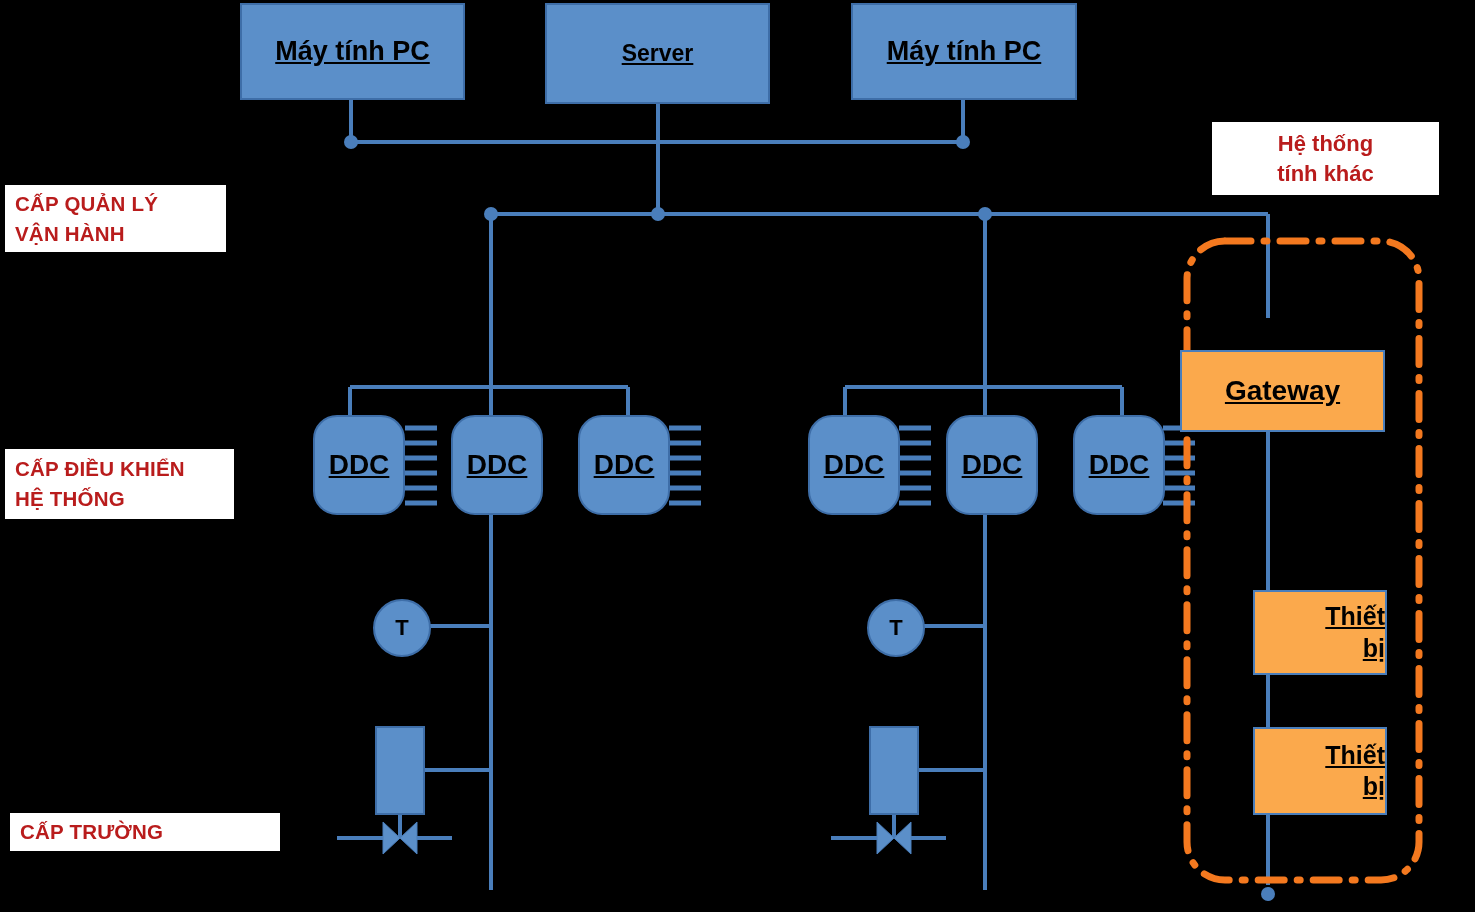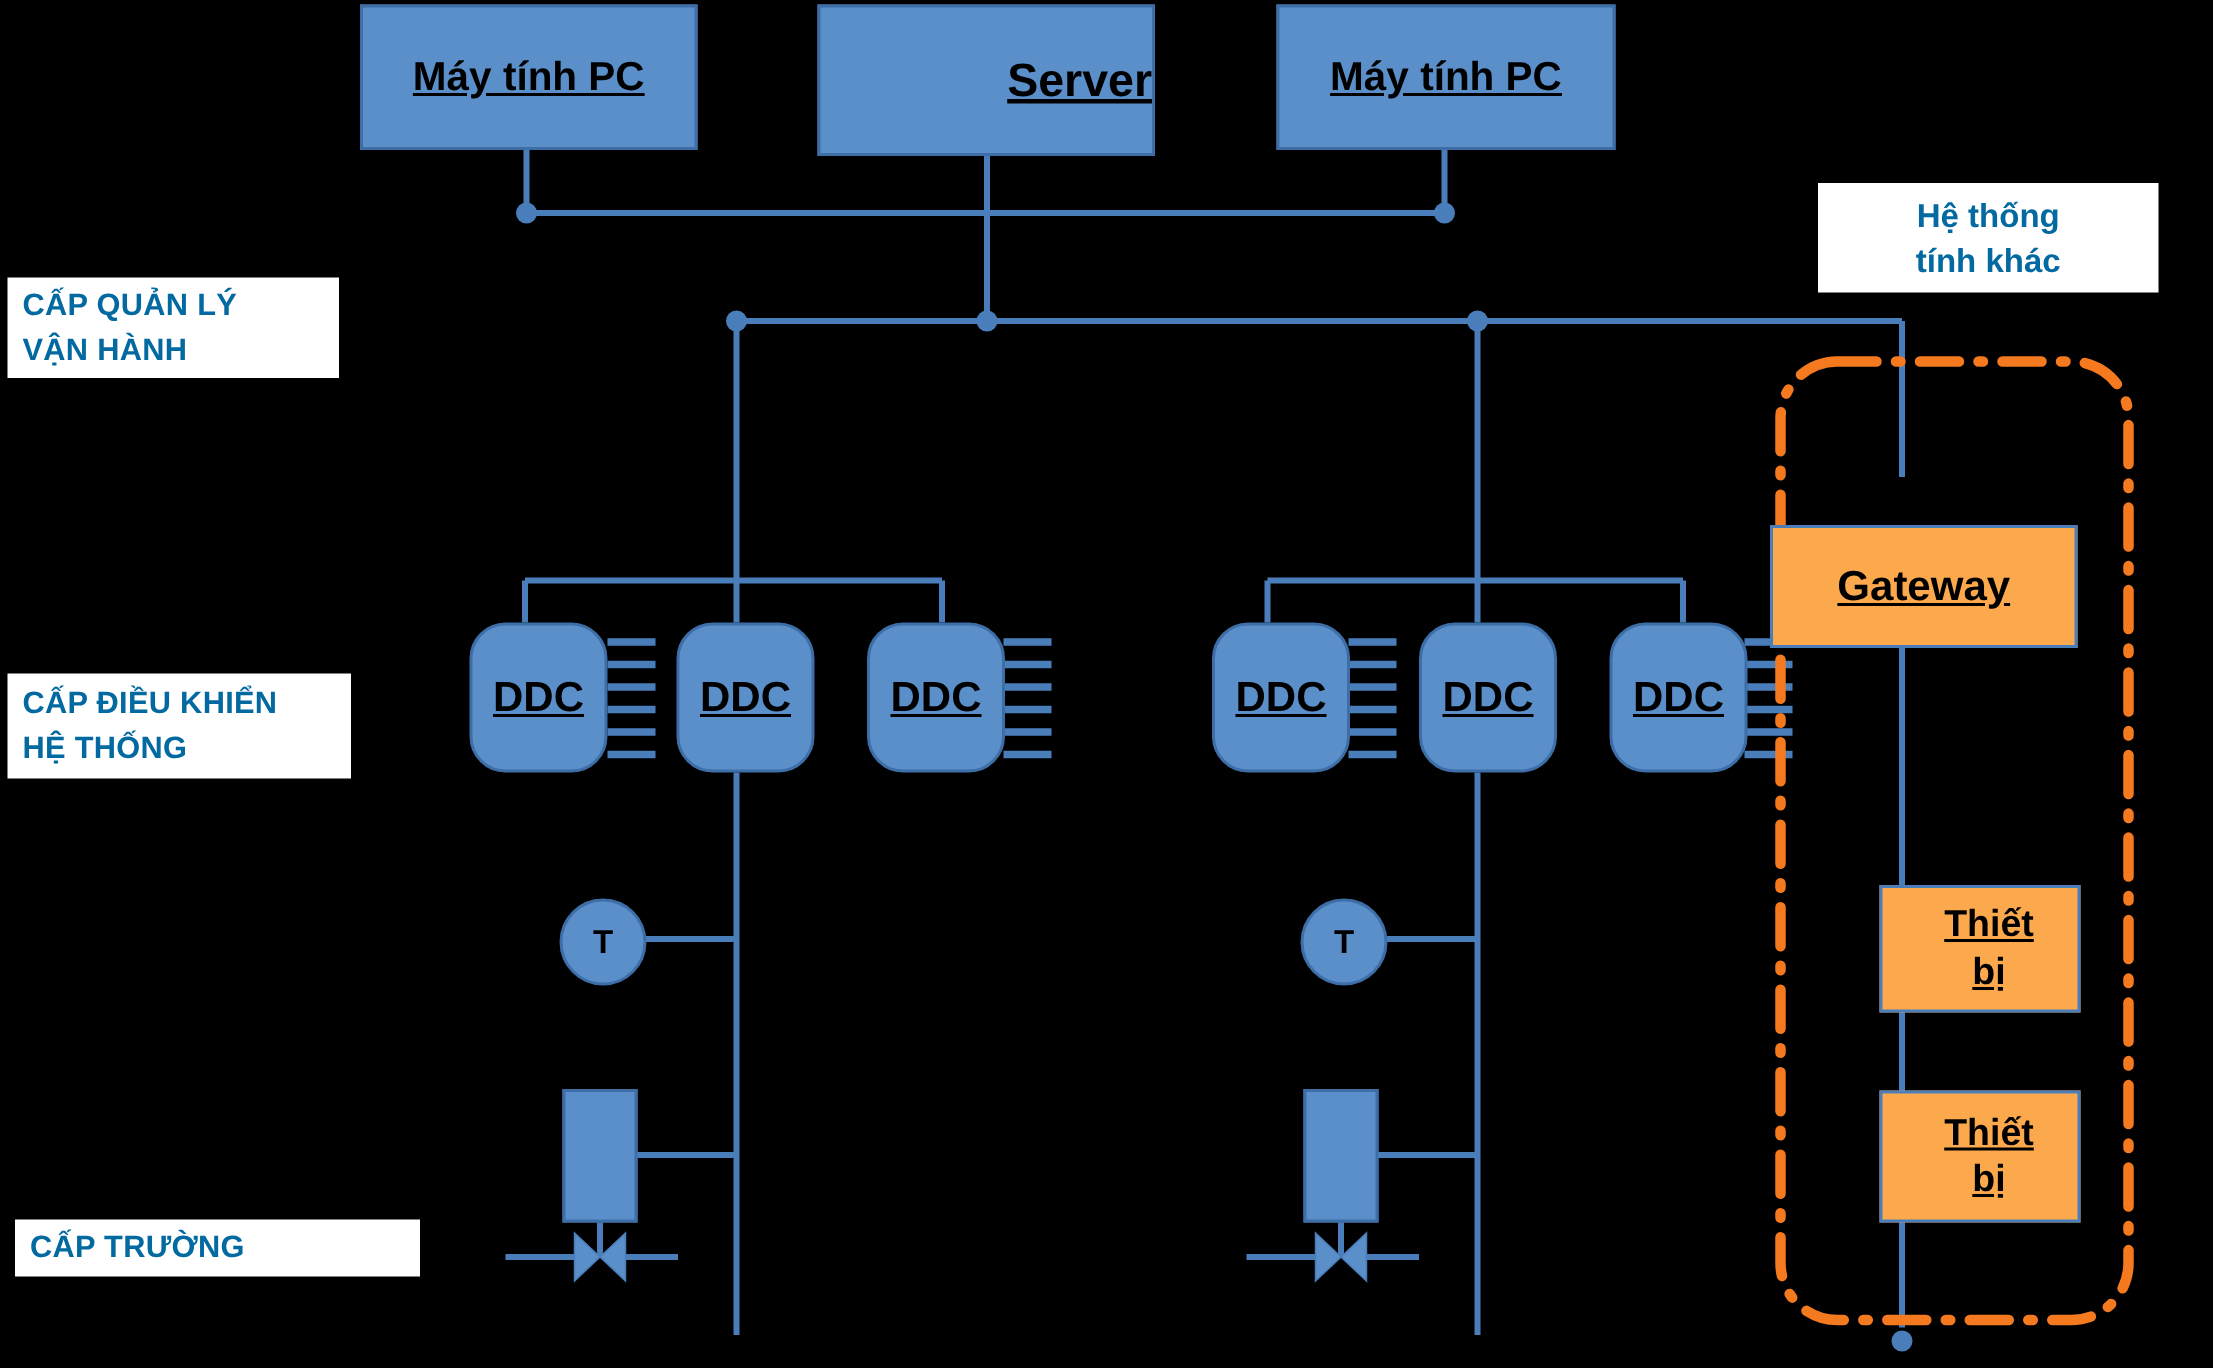--- a/index.html
+++ b/index.html
@@ -47,37 +47,37 @@
     background: #FCA champ;
   }
   .orange-box {
     background: #FBA94C;
     border: 2px solid #4A7EBB;
   }
   .label-box {
     position: absolute;
     box-sizing: border-box;
     background: #FFFFFF;
-    color: #0369a1;
+    color: #b91c1c;
     font-weight: bold;
     display: flex;
     flex-direction: column;
     justify-content: center;
     padding: 4px 10px;
   }
   .label-box.centered { align-items: center; text-align: center; }
   .label-box.left { align-items: flex-start; text-align: left; }
   .pc-title { font-size: 27px; }
-  .server-title { font-size: 31px; justify-content: flex-end; }
+  .server-title { font-size: 23px; }
   .ddc-title { font-size: 28px; border-radius: 24px; }
   .gateway-title { font-size: 28px; }
   .device-title {
     font-size: 25px;
     line-height: 1.25;
-    align-items: center;
+    align-items: flex-end;
     justify-content: center;
     text-align: left;
     padding-left: 12px;
   }
   .tier-label { font-size: 20.5px; line-height: 1.45; letter-spacing: 0.2px; }
   .other-label { font-size: 22px; line-height: 1.35; }
   .tsensor {
     position: absolute;
     border-radius: 50%;
     background: #5B8FC9;

